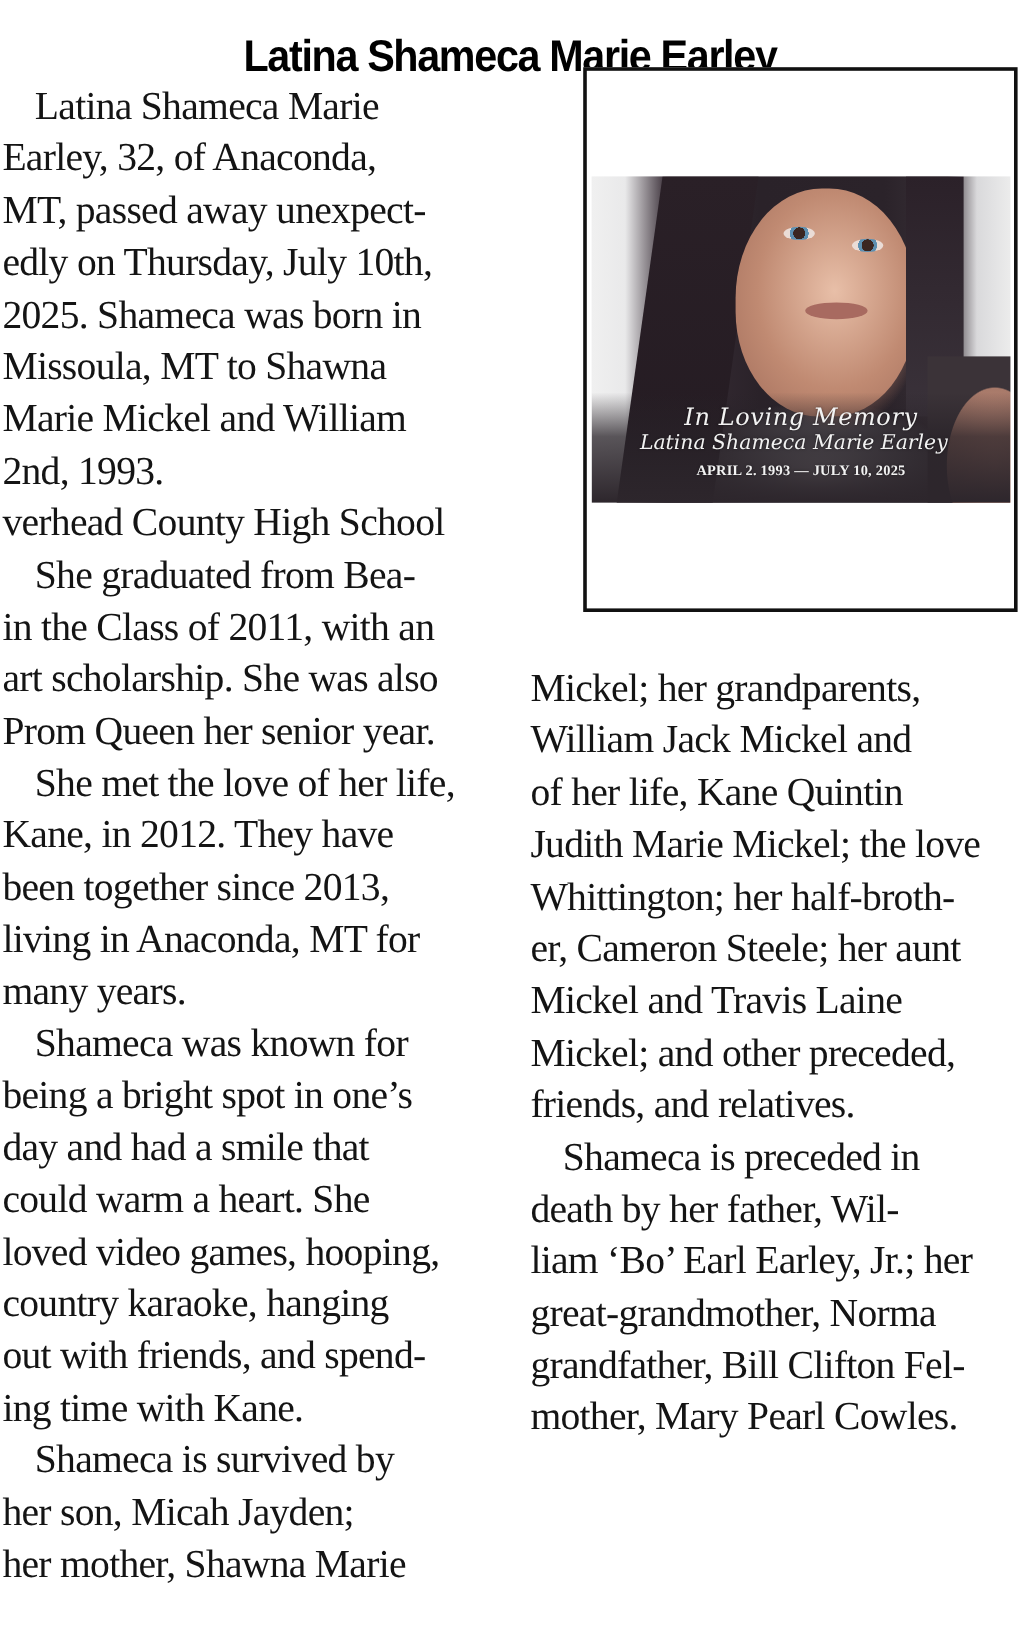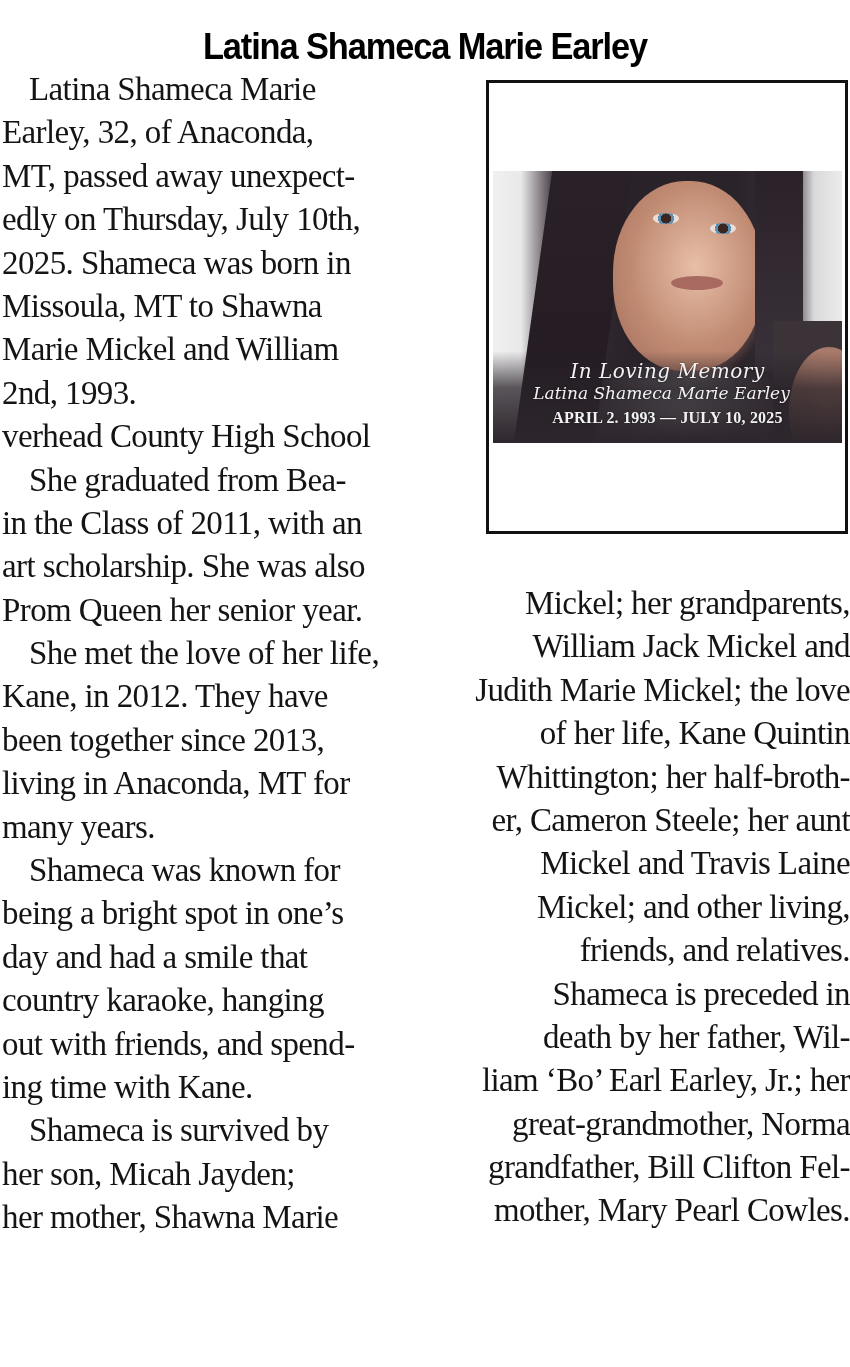--- a/index.html
+++ b/index.html
@@ -14,26 +14,26 @@
   }
   .col {
     position: absolute;
     font-family: "Liberation Serif", serif;
     font-size: 33px; line-height: 43.4px;
     color: #141414;
     letter-spacing: -0.6px;
     white-space: nowrap;
   }
   .col-left { left: 2px; top: 68px; width: 420px; }
-  .col-right { left: 442px; top: 582px; width: 408px; text-align: right; }
+  .col-right { left: 442px; top: 553px; width: 408px; }
   .line { display: block; height: 43.4px; }
   .indent { padding-left: 27px; }
 
   .frame {
-    position: absolute; left: 486px; top: 80px; width: 356px; height: 448px;
+    position: absolute; left: 486px; top: 56px; width: 356px; height: 448px;
     border: 3px solid #111111; background: #ffffff;
   }
   .photo {
     position: absolute; left: 4px; top: 88px; width: 349px; height: 272px;
     overflow: hidden;
     background:
       radial-gradient(ellipse 70px 95px at 205px 118px, #c8917a 0%, #b07a66 55%, rgba(120,80,70,0) 100%),
       radial-gradient(ellipse 120px 60px at 190px 248px, #d6d6d6 0%, #8a8a8e 40%, rgba(60,55,60,0) 100%),
       linear-gradient(90deg, #f0f0f0 0%, #e9e9ea 8%, #3a2f38 18%, #2a2229 40%, #2b232a 70%, #3a3138 85%, #d9d9db 92%, #ececec 100%);
   }
@@ -68,21 +68,21 @@
   .photo .shirt {
     position: absolute; left: 0; top: 180px; width: 349px; height: 92px;
     background: linear-gradient(180deg, rgba(40,34,40,0) 0%, rgba(40,34,40,0.75) 40%, #2d262c 100%);
   }
   .memo {
     position: absolute; left: 0; width: 349px; text-align: center; color: #f2f2f2;
     text-shadow: 0 0 2px rgba(0,0,0,0.5);
   }
   .memo-1 { top: 188px; font-family: "DejaVu Serif", serif; font-style: italic; font-size: 20px; letter-spacing: 0.5px; }
   .memo-2 { top: 212px; font-family: "DejaVu Serif", serif; font-style: italic; font-size: 17px; left: -6px; }
-  .memo-3 { top: 238px; font-family: "Liberation Serif", serif; font-weight: bold; font-size: 16px; letter-spacing: 0.2px; }
+  .memo-3 { top: 238px; font-family: "Liberation Serif", serif; font-weight: bold; font-size: 12px; letter-spacing: 0.2px; }
 </style>
 </head>
 <body>
 
 <h1 class="title">Latina Shameca Marie Earley</h1>
 
 <div class="col col-left" id="col-left">
     <span class="line indent">Latina Shameca Marie</span>
     <span class="line">Earley, 32, of Anaconda,</span>
     <span class="line">MT, passed away unexpect-</span>
@@ -97,20 +97,22 @@
     <span class="line">art scholarship. She was also</span>
     <span class="line">Prom Queen her senior year.</span>
     <span class="line indent">She met the love of her life,</span>
     <span class="line">Kane, in 2012. They have</span>
     <span class="line">been together since 2013,</span>
     <span class="line">living in Anaconda, MT for</span>
     <span class="line">many years.</span>
     <span class="line indent">Shameca was known for</span>
     <span class="line">being a bright spot in one’s</span>
     <span class="line">day and had a smile that</span>
+    <span class="line">could warm a heart. She</span>
+    <span class="line">loved video games, hooping,</span>
     <span class="line">country karaoke, hanging</span>
     <span class="line">out with friends, and spend-</span>
     <span class="line">ing time with Kane.</span>
     <span class="line indent">Shameca is survived by</span>
     <span class="line">her son, Micah Jayden;</span>
     <span class="line">her mother, Shawna Marie</span>
   </div>
 
 <div class="frame">
   <div class="photo">
@@ -124,26 +126,26 @@
     <div class="shirt"></div>
     <div class="memo memo-1">In Loving Memory</div>
     <div class="memo memo-2">Latina Shameca Marie Earley</div>
     <div class="memo memo-3">APRIL 2. 1993 — JULY 10, 2025</div>
   </div>
 </div>
 
 <div class="col col-right" id="col-right">
     <span class="line">Mickel; her grandparents,</span>
     <span class="line">William Jack Mickel and</span>
+    <span class="line">of her life, Kane Quintin</span>
     <span class="line">Judith Marie Mickel; the love</span>
-    <span class="line">of her life, Kane Quintin</span>
     <span class="line">Whittington; her half-broth-</span>
     <span class="line">er, Cameron Steele; her aunt</span>
     <span class="line">Mickel and Travis Laine</span>
-    <span class="line">Mickel; and other living,</span>
+    <span class="line">Mickel; and other preceded,</span>
     <span class="line">friends, and relatives.</span>
     <span class="line indent">Shameca is preceded in</span>
     <span class="line">death by her father, Wil-</span>
     <span class="line">liam ‘Bo’ Earl Earley, Jr.; her</span>
     <span class="line">great-grandmother, Norma</span>
     <span class="line">grandfather, Bill Clifton Fel-</span>
     <span class="line">mother, Mary Pearl Cowles.</span>
   </div>
 
 </body></html>

